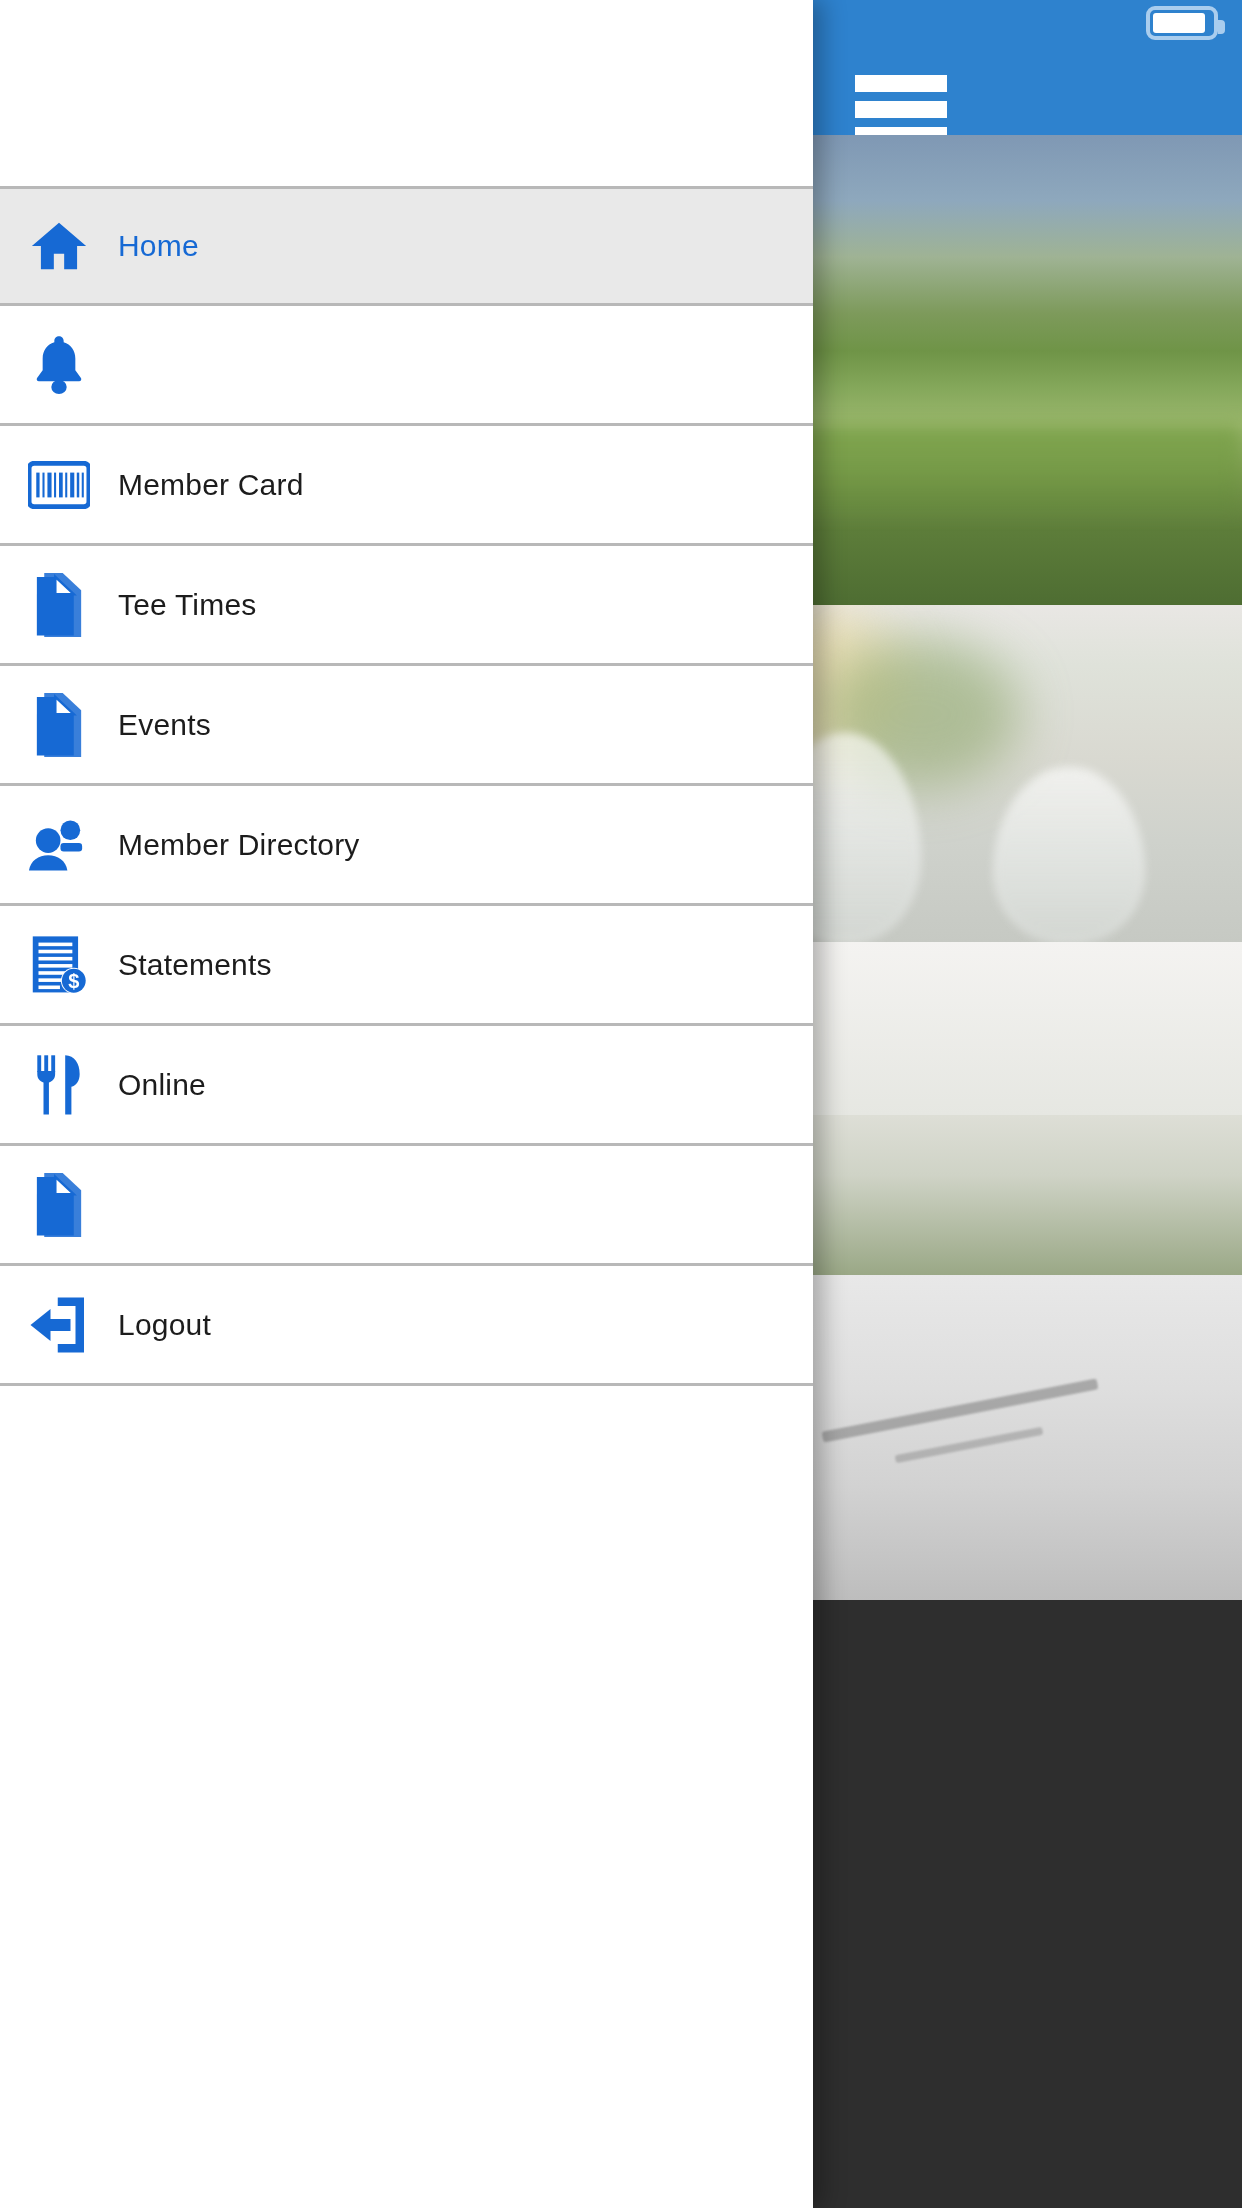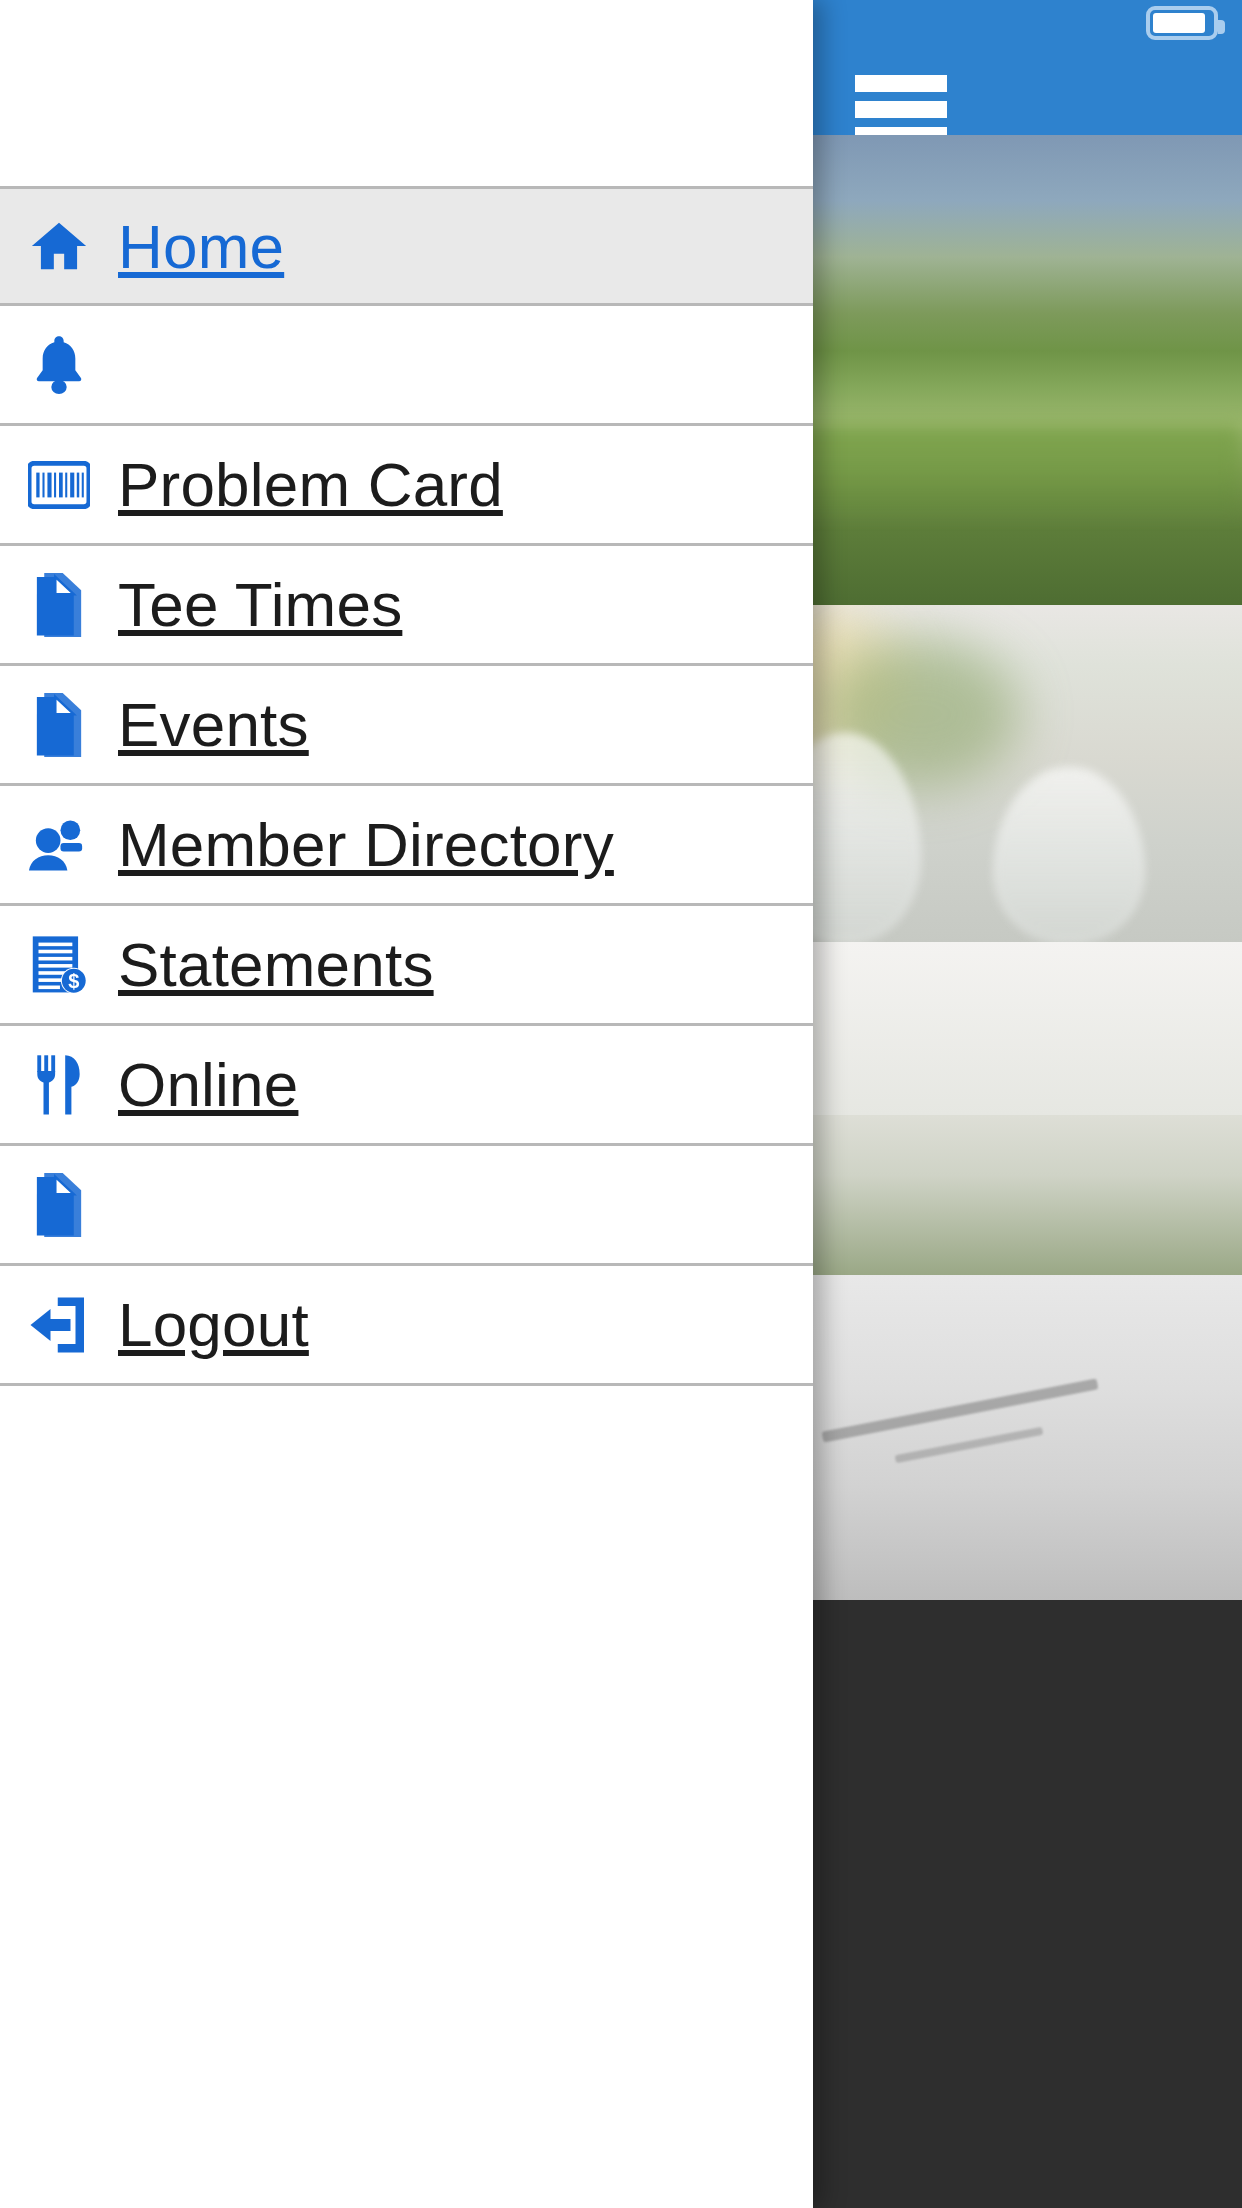--- a/index.html
+++ b/index.html
@@ -114,21 +114,21 @@
             background:#ffffff;
             box-shadow:10px 0 22px rgba(0,0,0,0.28); }
 
   .menu { position:absolute; left:0; top:186px; width:813px; }
   .row { position:relative; height:120px; display:flex; align-items:center;
          background:#ffffff; border-bottom:3px solid #b8b8b8; }
   .row.active { background:#e9e9e9; }
   .row .ico { width:118px; min-width:118px; display:flex; align-items:center;
               justify-content:center; }
   .row .ico svg { display:block; }
-  .row .lbl { font-size:62px; color:#1c1c1c; letter-spacing:0.2px;text-decoration:underline; }
+  .row .lbl { font-size:30px; color:#1c1c1c; letter-spacing:0.2px; }
   .row.active .lbl { color:#1669d4; }
   .menu .row:first-child { border-top:3px solid #b8b8b8; }
 </style>
 </head>
 <body>
 
 <div id="root">
 
   <div id="app">
 
@@ -239,21 +239,21 @@
               <rect x="9.4" y="5" width="2" height="12"></rect>
               <rect x="12.6" y="5" width="1" height="12"></rect>
               <rect x="15" y="5" width="1.8" height="12"></rect>
               <rect x="18" y="5" width="1" height="12"></rect>
               <rect x="20.4" y="5" width="2" height="12"></rect>
               <rect x="23.6" y="5" width="1.2" height="12"></rect>
               <rect x="26" y="5" width="1" height="12"></rect>
             </g>
           </svg>
         </span>
-        <span class="lbl">Problem Card</span>
+        <span class="lbl">Member Card</span>
       </div>
 
       <div class="row">
         <span class="ico">
           <svg width="50" height="64" viewBox="0 0 20 26" fill="#1669d4">
             <path d="M4 0 h7.5 L19 7 v19 H4 z" opacity=".85"></path>
             <path d="M1 1.6 h7.5 L16 8.6 V25.4 H1 z"></path>
             <path d="M8.5 1.6 L16 8.6 H8.5 z" fill="#ffffff"></path>
             <path d="M8.5 1.6 L16 8.6 H8.5 z" fill="none" stroke="#1669d4" stroke-width="1"></path>
           </svg>

